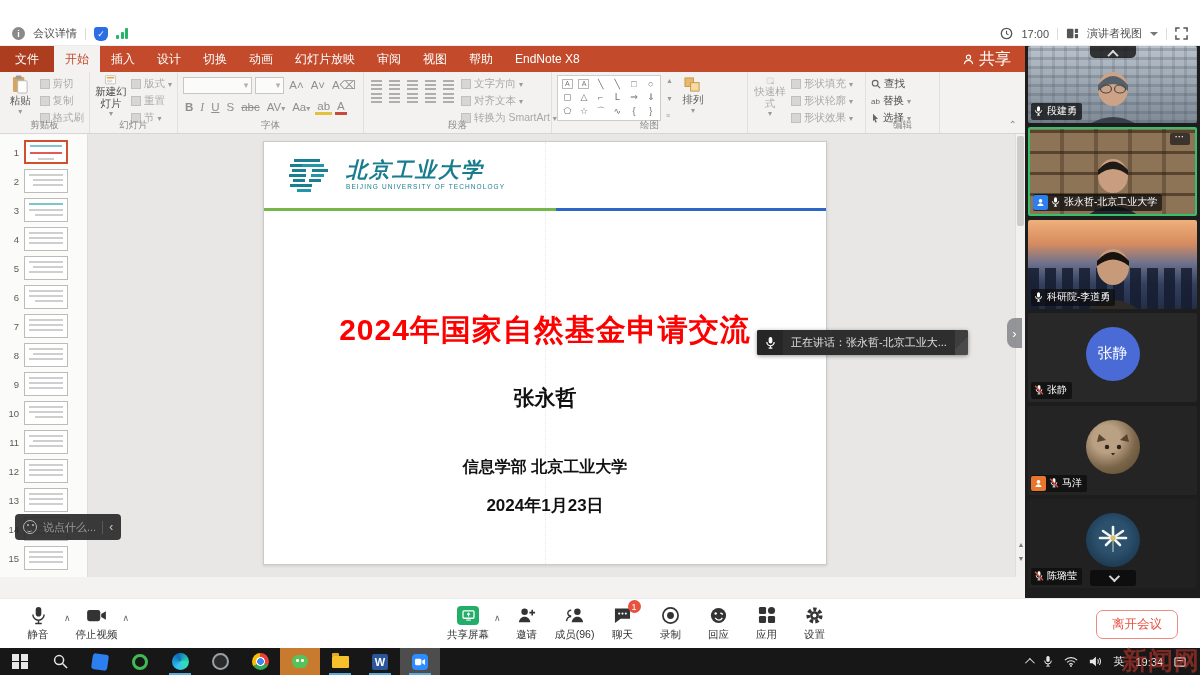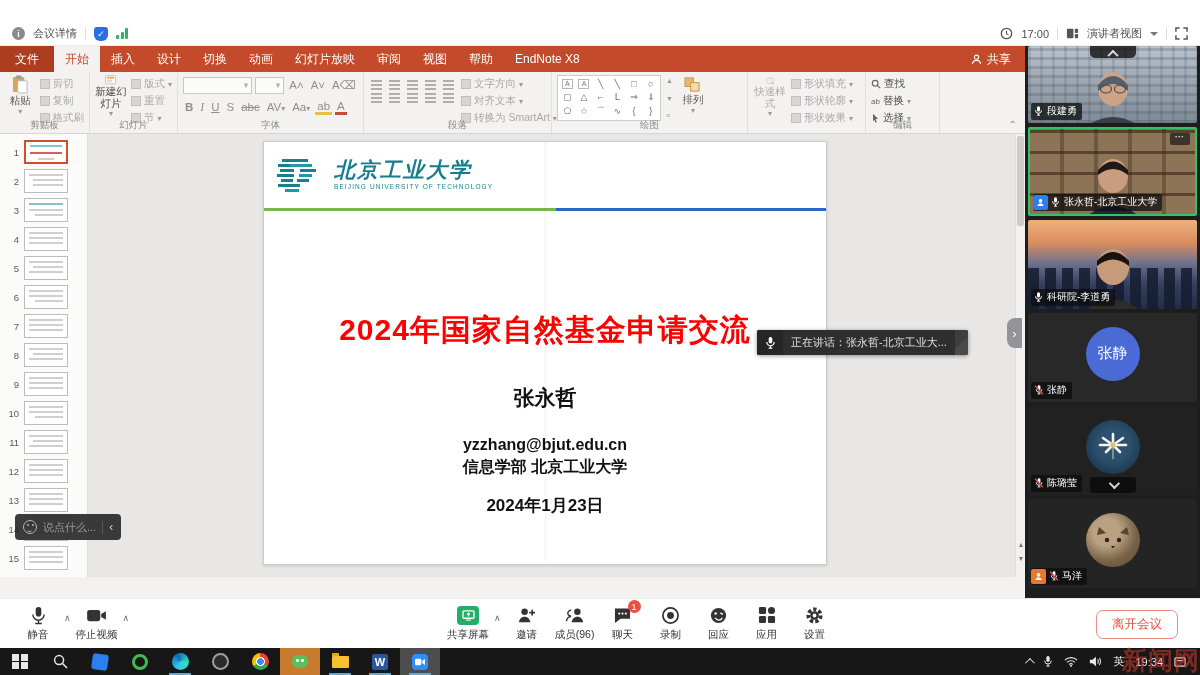--- a/index.html
+++ b/index.html
@@ -28,21 +28,21 @@
   .sigbars i { width:3px; background:#27b46a; display:block; border-radius:1px; }
   .caret-d { display:inline-block; width:0; height:0; border-left:4px solid transparent; border-right:4px solid transparent; border-top:4px solid #777; }
 
   
   .ppt { position:absolute; left:0; top:46px; width:1025px; height:552px; background:#f3f2f1; }
   .tabs-row { height:26px; background:#c34b2b; display:flex; align-items:stretch; font-size:12px; color:#fff; }
   .tab { display:flex; align-items:center; padding:0 11px; cursor:default; white-space:nowrap; }
   .tab.file { background:#ad3d1f; padding:0 15px; }
   .tab.active { background:#f3f2f1; color:#c34b2b; }
   .tellme { display:flex; align-items:center; gap:5px; padding:0 10px; font-size:12px; }
-  .share-tab { margin-left:auto; display:flex; align-items:center; gap:5px; padding:0 14px; font-size:12px; }
+  .share-tab { margin-left:auto; display:flex; align-items:center; gap:5px; padding:0 14px; font-size:16px; }
 
   .ribbon { height:62px; background:#f3f2f1; border-bottom:1px solid #d6d6d6; display:flex; position:relative; }
   .rgroup { position:relative; border-right:1px solid #e2e0de; padding:3px 5px 14px; display:flex; gap:4px; }
   .rlabel { position:absolute; bottom:1px; left:0; right:0; text-align:center; font-size:9.5px; color:#8a8a8a; }
   .bigbtn { display:flex; flex-direction:column; align-items:center; justify-content:flex-start; width:36px; gap:1px;
     font-size:10.5px; color:#5c5c5c; text-align:center; line-height:1.1; }
   .smcol { display:flex; flex-direction:column; justify-content:flex-start; gap:3px; font-size:10.5px; color:#ababab; padding-top:2px; }
   .smitem { display:flex; align-items:center; gap:3px; white-space:nowrap; }
   .mini-ic { display:inline-block; width:10px; height:10px; background:#d8d6d3; border:1px solid #c2c0bd; }
   .dropc { font-size:8px; color:#9a9a9a; }
@@ -65,21 +65,21 @@
   .tbox { width:44px; height:24px; background:#fff; border:1px solid #bdbcbb; position:relative; overflow:hidden; }
   .thumb.sel .tbox { border:2px solid #d0502e; }
   .tbar { position:absolute; left:4px; right:4px; height:2px; background:#cfcfcf; }
   .tbar.red { background:#e05a5a; }
   .tbar.teal { background:#7fc4cf; }
 
   .canvas { flex:1; background:#e8e7e6; position:relative; }
   .slide { position:absolute; left:175px; top:7px; width:564px; height:424px; background:#fff;
     border:1px solid #cccbca; box-shadow:0 1px 3px rgba(0,0,0,.12); }
   .guide-v { position:absolute; left:50%; top:0; bottom:0; border-left:1px dotted #e8e8e8; }
-  .logo-row { position:absolute; left:0; top:0; width:100%; height:66px; display:flex; align-items:center; padding-left:12px; gap:8px; }
+  .logo-row { position:absolute; left:0; top:0; width:100%; height:66px; display:flex; align-items:center; padding-left:24px; gap:8px; }
   .logo-mark { flex:0 0 auto; }
   .logo-text { display:flex; flex-direction:column; line-height:1; }
   .logo-cn { font-size:21px; font-weight:bold; font-style:italic; color:#177c8e; letter-spacing:2px; font-family:"Liberation Serif","DejaVu Serif",serif; }
   .logo-en { font-size:6.5px; color:#1a7f8e; letter-spacing:1.1px; margin-top:3px; }
   .rule { position:absolute; left:0; top:66px; width:100%; height:3px;
     background:linear-gradient(90deg,#77b64a 0 52%,#2c66c9 52% 100%); }
   .s-title { position:absolute; left:0; top:168px; width:100%; text-align:center; font-size:30px; font-weight:bold; color:#fe0000; letter-spacing:1px; }
   .s-author { position:absolute; left:0; top:242px; width:100%; text-align:center; font-size:21px; font-weight:bold; color:#111; }
   .s-email { position:absolute; left:0; top:294px; width:100%; text-align:center; font-size:16px; font-weight:bold; color:#111; }
   .s-affil { position:absolute; left:0; top:315px; width:100%; text-align:center; font-size:16px; font-weight:bold; color:#111; }
@@ -601,21 +601,20 @@
               </g>
             </svg>
             <div class="logo-text">
               <span class="logo-cn">北京工业大学</span>
               <span class="logo-en">BEIJING UNIVERSITY OF TECHNOLOGY</span>
             </div>
           </div>
           <div class="rule"></div>
           <div class="s-title">2024年国家自然基金申请交流</div>
           <div class="s-author">张永哲</div>
-          <div class="s-email">yzzhang@bjut.edu.cn</div>
           <div class="s-affil">信息学部 北京工业大学</div>
           <div class="s-date">2024年1月23日</div>
         </div>
         <div class="vscroll">
           <div class="vthumb"></div>
           <div class="varr" style="bottom:26px">▲</div>
           <div class="varr" style="bottom:12px">▼</div>
         </div>
         <div class="next-pill">›</div>
       </div>
@@ -693,20 +692,48 @@
         </div>
       <div class="nchip">
         <span class="mic-chip">
             <svg width="10" height="12" viewBox="0 0 14 15">
               <rect x="5" y="1" width="4" height="7" rx="2" fill="#fff"></rect>
               <path d="M3 6.5a4 4 0 0 0 8 0M7 10.5v2.5M5 13h4" fill="none" stroke="#fff" stroke-width="1.2"></path>
               <path d="M1.5 1.5l11 12" stroke="#e8503f" stroke-width="1.8"></path>
             </svg>
           </span>
         <span>张静</span>
+      </div>
+    </div>
+
+    <div class="tile t-h2 bg-dark2">
+      <div class="avatar av-cat">
+        <svg width="54" height="54" viewBox="0 0 54 54">
+            <path d="M13 14l7 6-9 2z" fill="#55442f"></path>
+            <path d="M41 14l-7 6 9 2z" fill="#55442f"></path>
+            <circle cx="21" cy="27" r="2.2" fill="#2c2218"></circle>
+            <circle cx="33" cy="27" r="2.2" fill="#2c2218"></circle>
+            <path d="M25 33h4l-2 2.5z" fill="#2c2218"></path>
+          </svg>
+      </div>
+      <div class="nchip">
+        <span class="role orange">
+            <svg width="9" height="9" viewBox="0 0 10 10">
+              <circle cx="5" cy="3.2" r="2" fill="#fff"></circle>
+              <path d="M1.5 9c.4-2.4 2.2-3.2 3.5-3.2S8.1 6.6 8.5 9z" fill="#fff"></path>
+            </svg>
+          </span>
+        <span class="mic-chip">
+            <svg width="10" height="12" viewBox="0 0 14 15">
+              <rect x="5" y="1" width="4" height="7" rx="2" fill="#fff"></rect>
+              <path d="M3 6.5a4 4 0 0 0 8 0M7 10.5v2.5M5 13h4" fill="none" stroke="#fff" stroke-width="1.2"></path>
+              <path d="M1.5 1.5l11 12" stroke="#e8503f" stroke-width="1.8"></path>
+            </svg>
+          </span>
+        <span>马洋</span>
       </div>
     </div>
 
     <div class="tile t-h2 bg-dark3">
       <div class="avatar av-flower">
         <svg width="34" height="34" viewBox="0 0 34 34">
           <g stroke="#f3f5f0" stroke-width="2.6" stroke-linecap="round">
             <path d="M17 15L17 4"></path>
               <path d="M17 15L7 8"></path>
               <path d="M17 15L27 8"></path>
@@ -725,48 +752,20 @@
               <rect x="5" y="1" width="4" height="7" rx="2" fill="#fff"></rect>
               <path d="M3 6.5a4 4 0 0 0 8 0M7 10.5v2.5M5 13h4" fill="none" stroke="#fff" stroke-width="1.2"></path>
               <path d="M1.5 1.5l11 12" stroke="#e8503f" stroke-width="1.8"></path>
             </svg>
           </span>
         <span>陈璐莹</span>
       </div>
       <div class="chip-bot">
           <span class="chev down"></span>
         </div>
-    </div>
-
-    <div class="tile t-h2 bg-dark2">
-      <div class="avatar av-cat">
-        <svg width="54" height="54" viewBox="0 0 54 54">
-            <path d="M13 14l7 6-9 2z" fill="#55442f"></path>
-            <path d="M41 14l-7 6 9 2z" fill="#55442f"></path>
-            <circle cx="21" cy="27" r="2.2" fill="#2c2218"></circle>
-            <circle cx="33" cy="27" r="2.2" fill="#2c2218"></circle>
-            <path d="M25 33h4l-2 2.5z" fill="#2c2218"></path>
-          </svg>
-      </div>
-      <div class="nchip">
-        <span class="role orange">
-            <svg width="9" height="9" viewBox="0 0 10 10">
-              <circle cx="5" cy="3.2" r="2" fill="#fff"></circle>
-              <path d="M1.5 9c.4-2.4 2.2-3.2 3.5-3.2S8.1 6.6 8.5 9z" fill="#fff"></path>
-            </svg>
-          </span>
-        <span class="mic-chip">
-            <svg width="10" height="12" viewBox="0 0 14 15">
-              <rect x="5" y="1" width="4" height="7" rx="2" fill="#fff"></rect>
-              <path d="M3 6.5a4 4 0 0 0 8 0M7 10.5v2.5M5 13h4" fill="none" stroke="#fff" stroke-width="1.2"></path>
-              <path d="M1.5 1.5l11 12" stroke="#e8503f" stroke-width="1.8"></path>
-            </svg>
-          </span>
-        <span>马洋</span>
-      </div>
     </div>
   </div>
 
   <div class="toast">
     <span class="tmic">
         <svg width="11" height="14" viewBox="0 0 12 15">
           <rect x="4" y="1" width="4" height="7" rx="2" fill="#fff"></rect>
           <path d="M2 6.5a4 4 0 0 0 8 0M6 10.5v2.5M4 13h4" fill="none" stroke="#fff" stroke-width="1.3"></path>
         </svg>
       </span>

